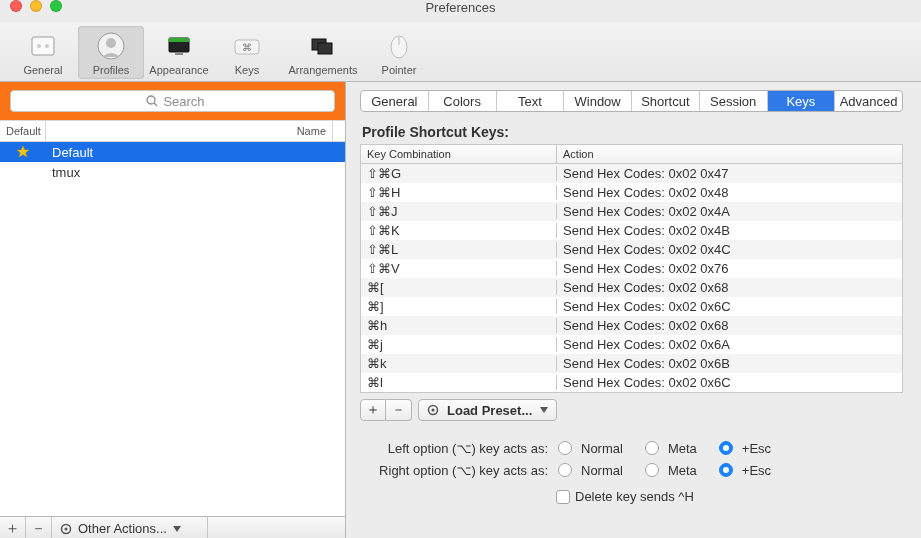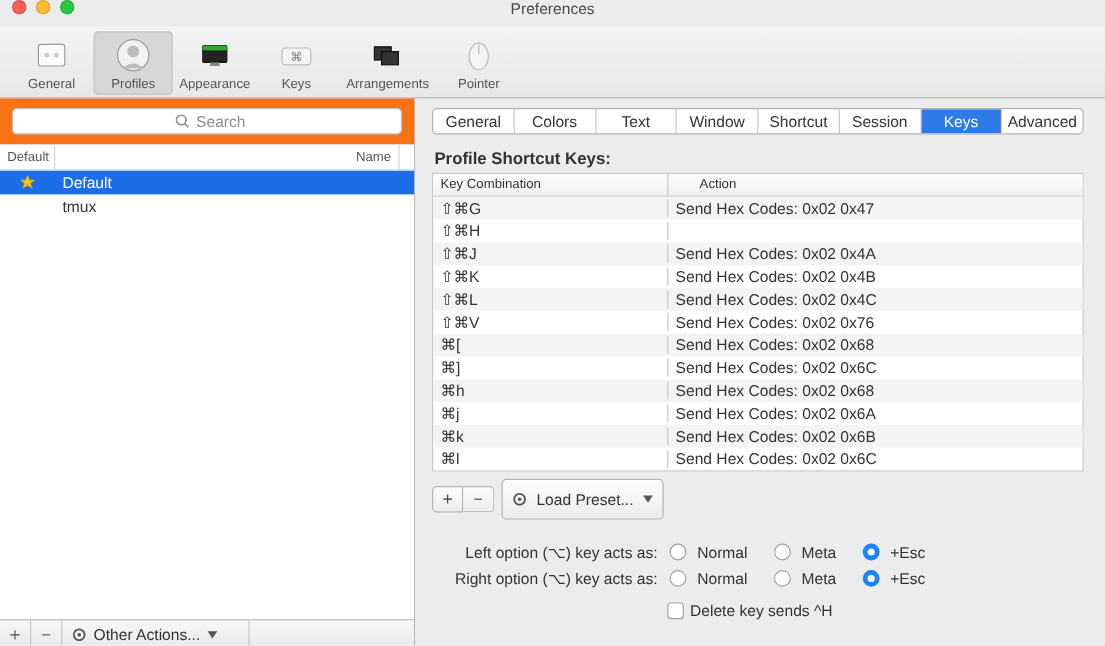--- a/index.html
+++ b/index.html
@@ -46,32 +46,32 @@
   .caret-down { width:0; height:0; border-left:4px solid transparent; border-right:4px solid transparent; border-top:6px solid #555; display:inline-block;}
 
   
   .right-inner { padding: 8px 18px 10px 14px; }
   .tabs { display:flex; border:1px solid #b2b2b2; border-radius:4px; overflow:hidden; height:22px; background:#fff;}
   .tab { flex:1; display:flex; align-items:center; justify-content:center; font-size:13px; border-right:1px solid #c9c9c9;}
   .tab:last-child { border-right:none;}
   .tab.active { background:#2f79e8; color:#fff; }
   .section-label { font-weight:bold; font-size:14px; margin:12px 0 4px 2px; }
   .shortcut-table { border:1px solid #c8c8c8; background:#fff; }
-  .st-head { display:flex; font-size:11px; border-bottom:1px solid #c8c8c8; background:linear-gradient(#fdfdfd,#f1f1f1);gap:20px;}
+  .st-head { display:flex; font-size:11px; border-bottom:1px solid #c8c8c8; background:linear-gradient(#fdfdfd,#f1f1f1);}
   .st-head div { padding:3px 6px; }
   .st-key { width:196px; border-right:1px solid #c8c8c8;}
   .st-action { flex:1; }
   .st-row { display:flex; font-size:13px; height:19px; align-items:center;}
   .st-row:nth-child(odd){ background:#f4f4f4;}
   .st-row div { padding:0 6px; }
   .below-row { display:flex; gap:0; margin-top:6px; align-items:center;}
   .smbtn { width:26px; height:22px; display:flex; align-items:center; justify-content:center; border:1px solid #b6b6b6; background:linear-gradient(#fdfdfd,#ececec); font-size:14px;}
   .smbtn.l{border-radius:4px 0 0 4px;}
   .smbtn.r{border-right:1px solid #b6b6b6;border-radius:0 4px 4px 0; border-left:none;}
-  .preset { margin-left:6px; height:22px; border:1px solid #b6b6b6; background:linear-gradient(#fdfdfd,#ececec); border-radius:4px; display:flex; align-items:center; padding:16px 8px; gap:8px;}
+  .preset { margin-left:6px; height:22px; border:1px solid #b6b6b6; background:linear-gradient(#fdfdfd,#ececec); border-radius:4px; display:flex; align-items:center; padding:4px 8px; gap:8px;font-weight:bold;}
   .opts { margin-top:16px; font-size:13px; }
   .optrow { display:flex; align-items:center; height:22px; gap:6px; }
   .optrow .lbl { width:192px; text-align:right; padding-right:4px;}
   .radio { width:14px; height:14px; border-radius:50%; border:1px solid #a4a4a4; background:#fff; display:inline-block; margin-right:3px; position:relative;}
   .radio.checked { background:#1a84ff; border-color:#1a84ff;}
   .radio.checked::after { content:""; width:6px; height:6px; background:#fff; border-radius:50%; position:absolute; top:3px; left:3px;}
   .rlabel { margin-right:16px;}
   .checkbox { width:14px; height:14px; border:1px solid #a4a4a4; border-radius:3px; background:#fff; display:inline-block; margin-right:5px;}
   .chkrow { margin-top:8px; margin-left:196px; display:flex; align-items:center;}
 </style>
@@ -212,20 +212,21 @@
           <div class="st-key">Key Combination</div>
           <div class="st-action">Action</div>
         </div>
         <div id="st-body">
             <div class="st-row">
               <div class="st-key">⇧⌘G</div>
               <div class="st-action">Send Hex Codes: 0x02 0x47</div>
             </div>
             <div class="st-row">
               <div class="st-key">⇧⌘H</div>
+              <div class="st-action">Send Hex Codes: 0x02 0x48</div>
             </div>
             <div class="st-row">
               <div class="st-key">⇧⌘J</div>
               <div class="st-action">Send Hex Codes: 0x02 0x4A</div>
             </div>
             <div class="st-row">
               <div class="st-key">⇧⌘K</div>
               <div class="st-action">Send Hex Codes: 0x02 0x4B</div>
             </div>
             <div class="st-row">

